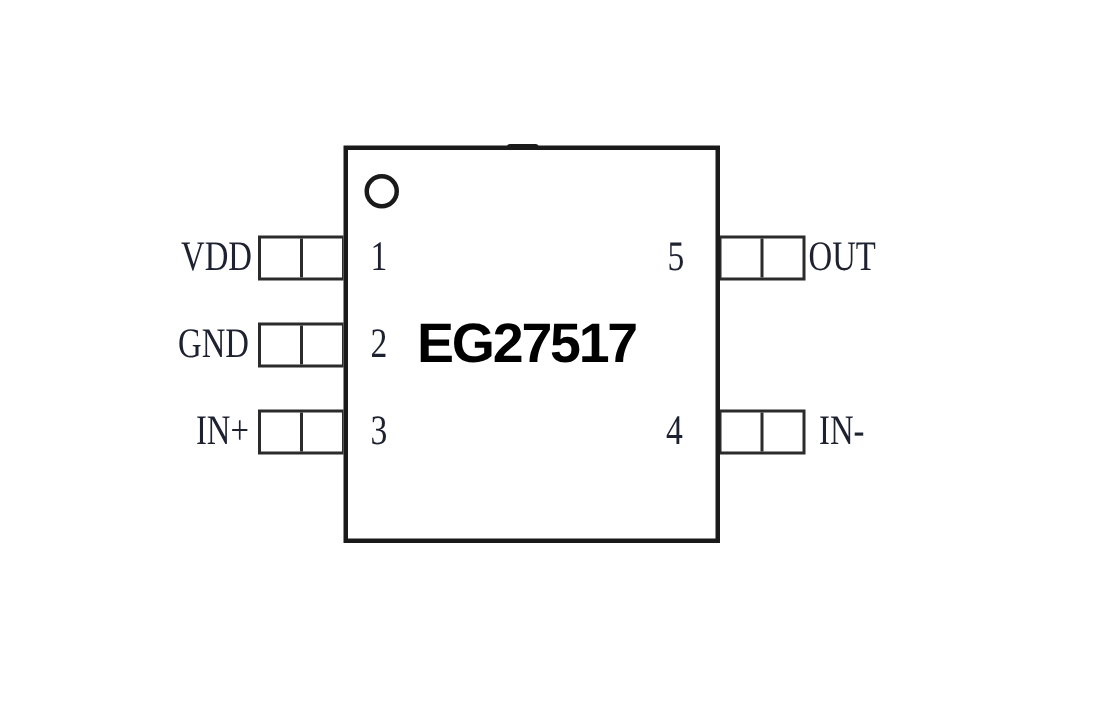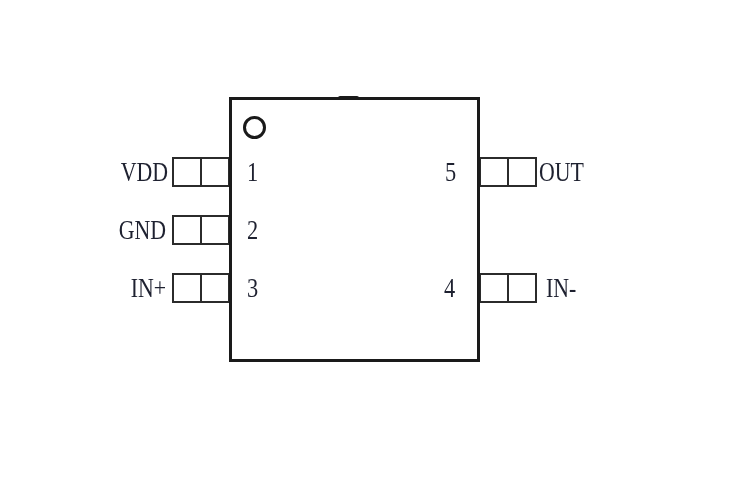--- a/index.html
+++ b/index.html
@@ -139,20 +139,21 @@
 <body>
 
 <div class="canvas">
 
   <div class="chip"></div>
 
   <div class="dot"></div>
 
   <div class="tick"></div>
 
+  <div class="part">EG27517</div>
 
   <div class="pin p1">
     <div class="divider"></div>
   </div>
   <div class="pin p2">
     <div class="divider"></div>
   </div>
   <div class="pin p3">
     <div class="divider"></div>
   </div>

